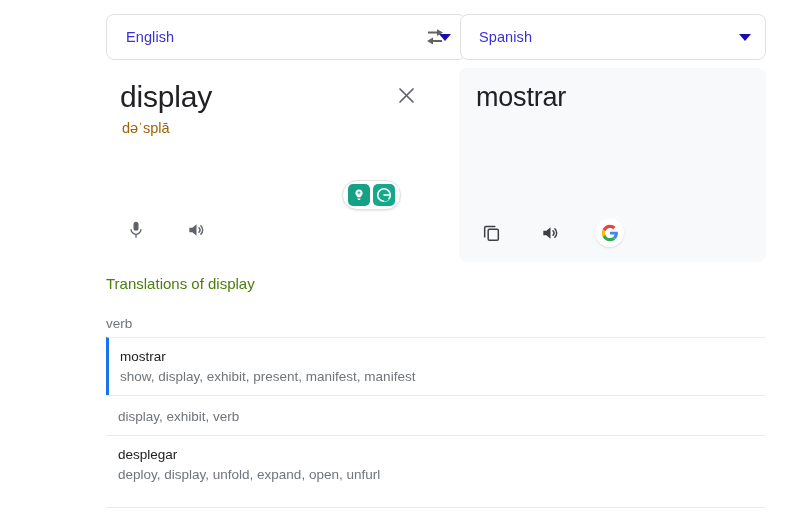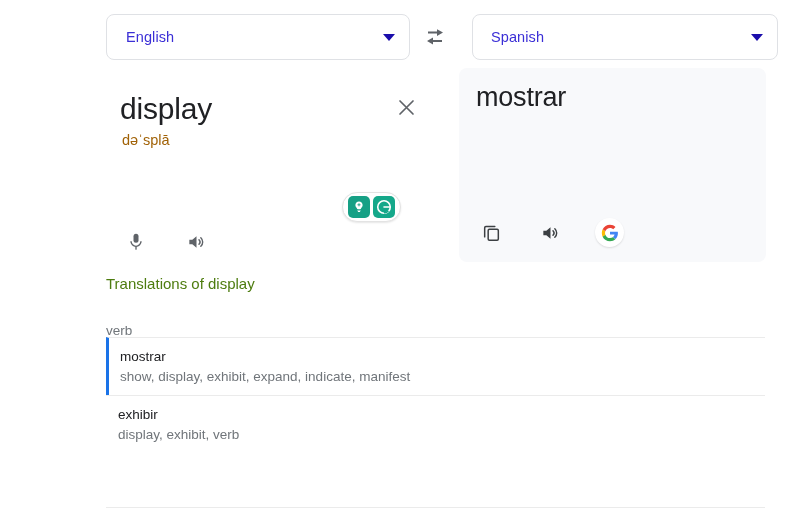--- a/index.html
+++ b/index.html
@@ -21,22 +21,22 @@
     position: absolute;
     height: 46px;
     border: 1px solid #dfe1e5;
     border-radius: 8px;
     background: #ffffff;
     display: flex;
     align-items: center;
     padding: 0 14px 0 18px;
     cursor: pointer;
   }
-  .lang-select.src { left: 106px; top: 14px; width: 304px; padding-left: 19px; }
-  .lang-select.tgt { left: 460px; top: 14px; width: 306px; margin-left: 12px; }
+  .lang-select.src { left: 106px; top: 14px; width: 360px; padding-left: 19px; }
+  .lang-select.tgt { left: 460px; top: 14px; width: 306px; }
   .lang-label {
     flex: 1;
     font-size: 14.5px;
     color: #3b2fd6;
     letter-spacing: .1px;
   }
   .caret {
     width: 0; height: 0;
     border-left: 6px solid transparent;
     border-right: 6px solid transparent;
@@ -48,21 +48,21 @@
     position: absolute;
     left: 420px; top: 23px;
     width: 30px; height: 28px;
     display: flex; align-items: center; justify-content: center;
     cursor: pointer;
   }
 
   
   .source-pane {
     position: absolute;
-    left: 106px; top: 80px;
+    left: 106px; top: 68px;
     width: 320px; height: 192px;
   }
   .src-word {
     position: absolute;
     left: 14px; top: 12px;
     font-size: 30px;
     color: #202124;
     letter-spacing: -.2px;
   }
   .src-phonetic {
@@ -145,21 +145,20 @@
     position: absolute;
     left: 106px; top: 275px;
     font-size: 15px;
     color: #4d7c0f;
   }
   .pos-label {
     position: absolute;
     left: 106px; top: 316px;
     font-size: 13.5px;
     color: #70757a;
-    margin-top: 7px;
   }
   .trans-list {
     position: absolute;
     left: 106px; top: 337px;
     width: 659px;
   }
   .trans-row {
     position: relative;
     border-top: 1px solid #ebebeb;
     padding: 10px 0 9px 12px;
@@ -287,23 +286,26 @@
       </div>
     </div>
   </div>
 
   <div class="trans-title">Translations of display</div>
   <div class="pos-label">verb</div>
 
   <div class="trans-list">
     <div class="trans-row primary">
       <div class="tr-word">mostrar</div>
-      <div class="tr-syn">show, display, exhibit, expand, indicate, manifest</div>
+      <div class="tr-syn">show, display, exhibit, present, manifest, manifest</div>
     </div>
     <div class="trans-row">
-      <div class="tr-word">exhibir</div>
       <div class="tr-syn">display, exhibit, verb</div>
     </div>
+    <div class="trans-row">
+      <div class="tr-word">desplegar</div>
+      <div class="tr-syn">deploy, display, unfold, expand, open, unfurl</div>
+    </div>
   </div>
 
   <div class="bottom-rule"></div>
 
 </div>
 
 </body></html>

